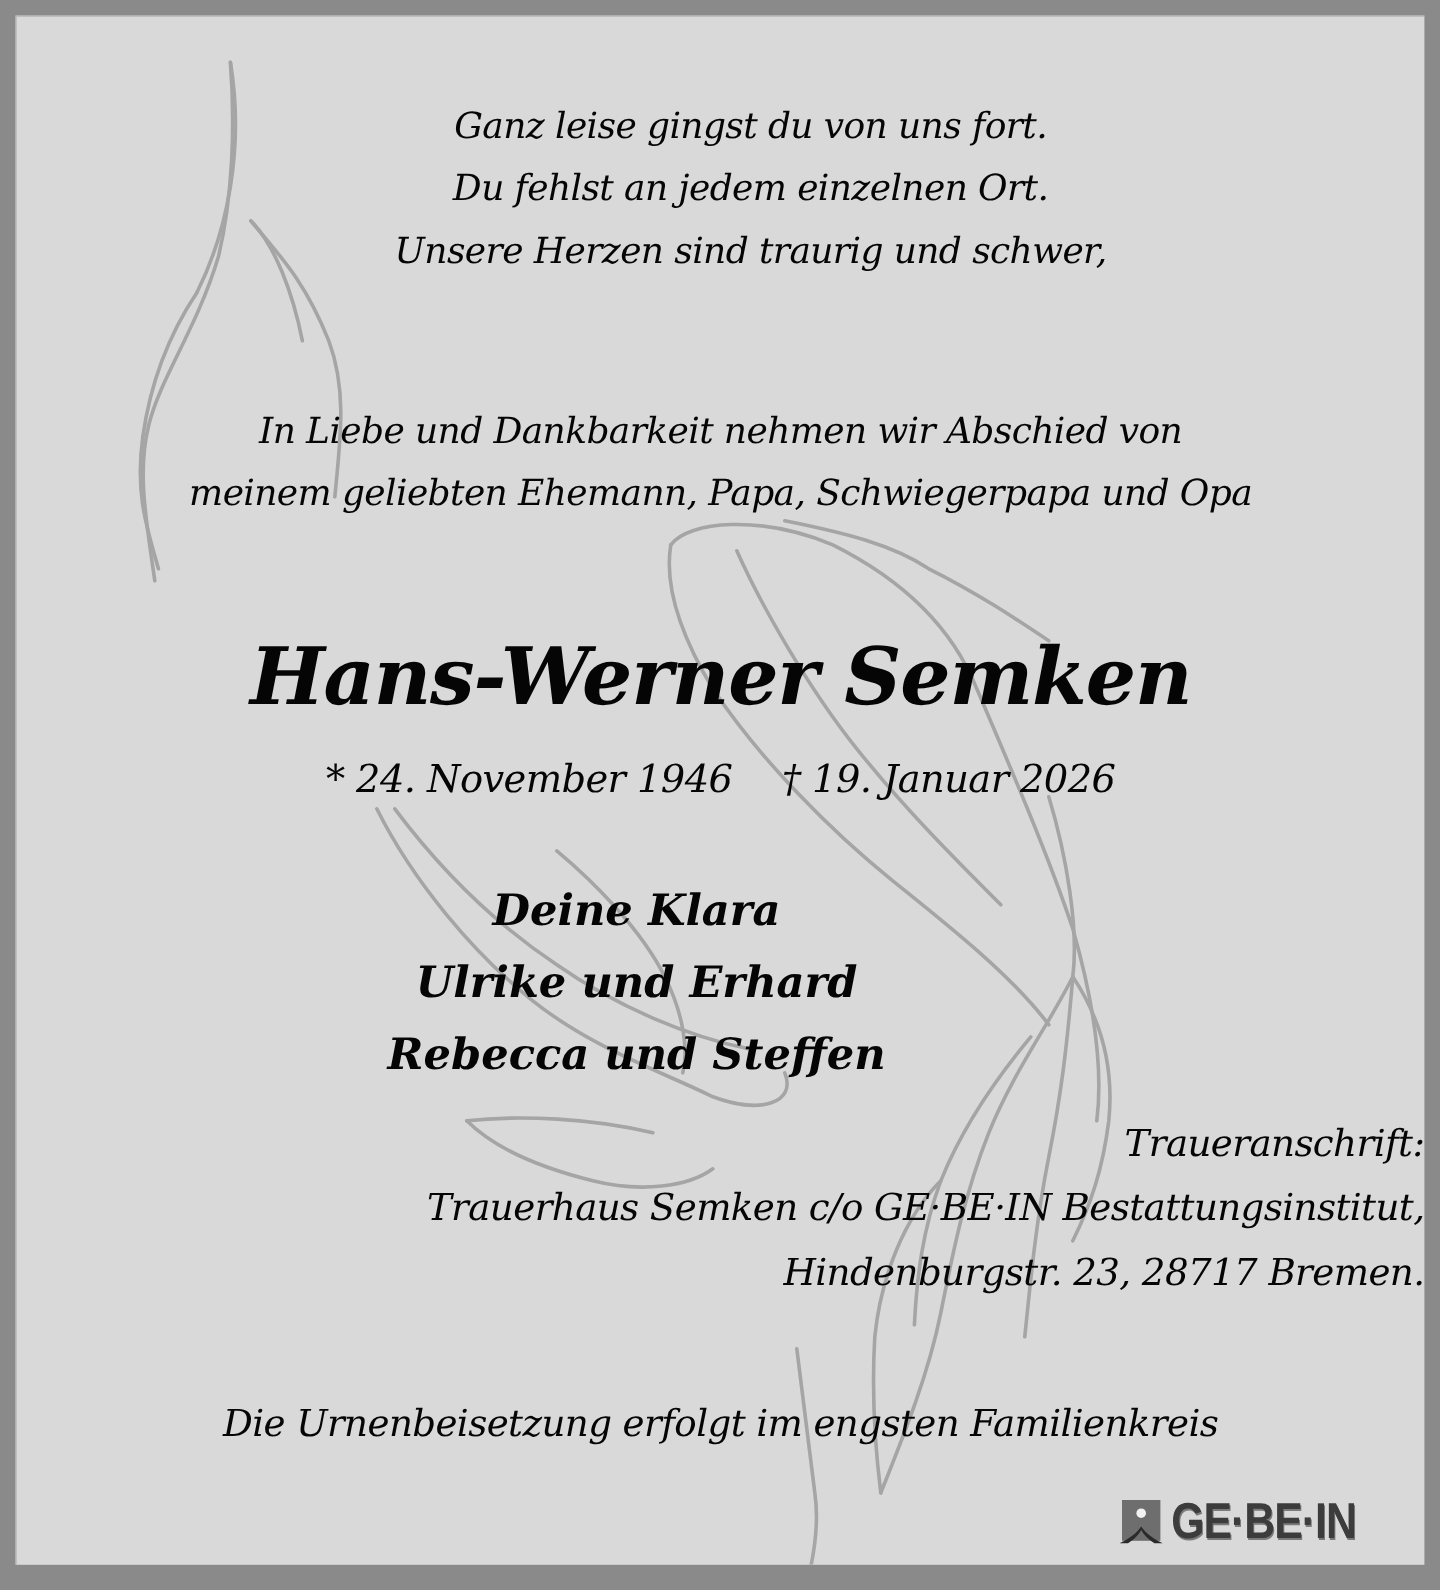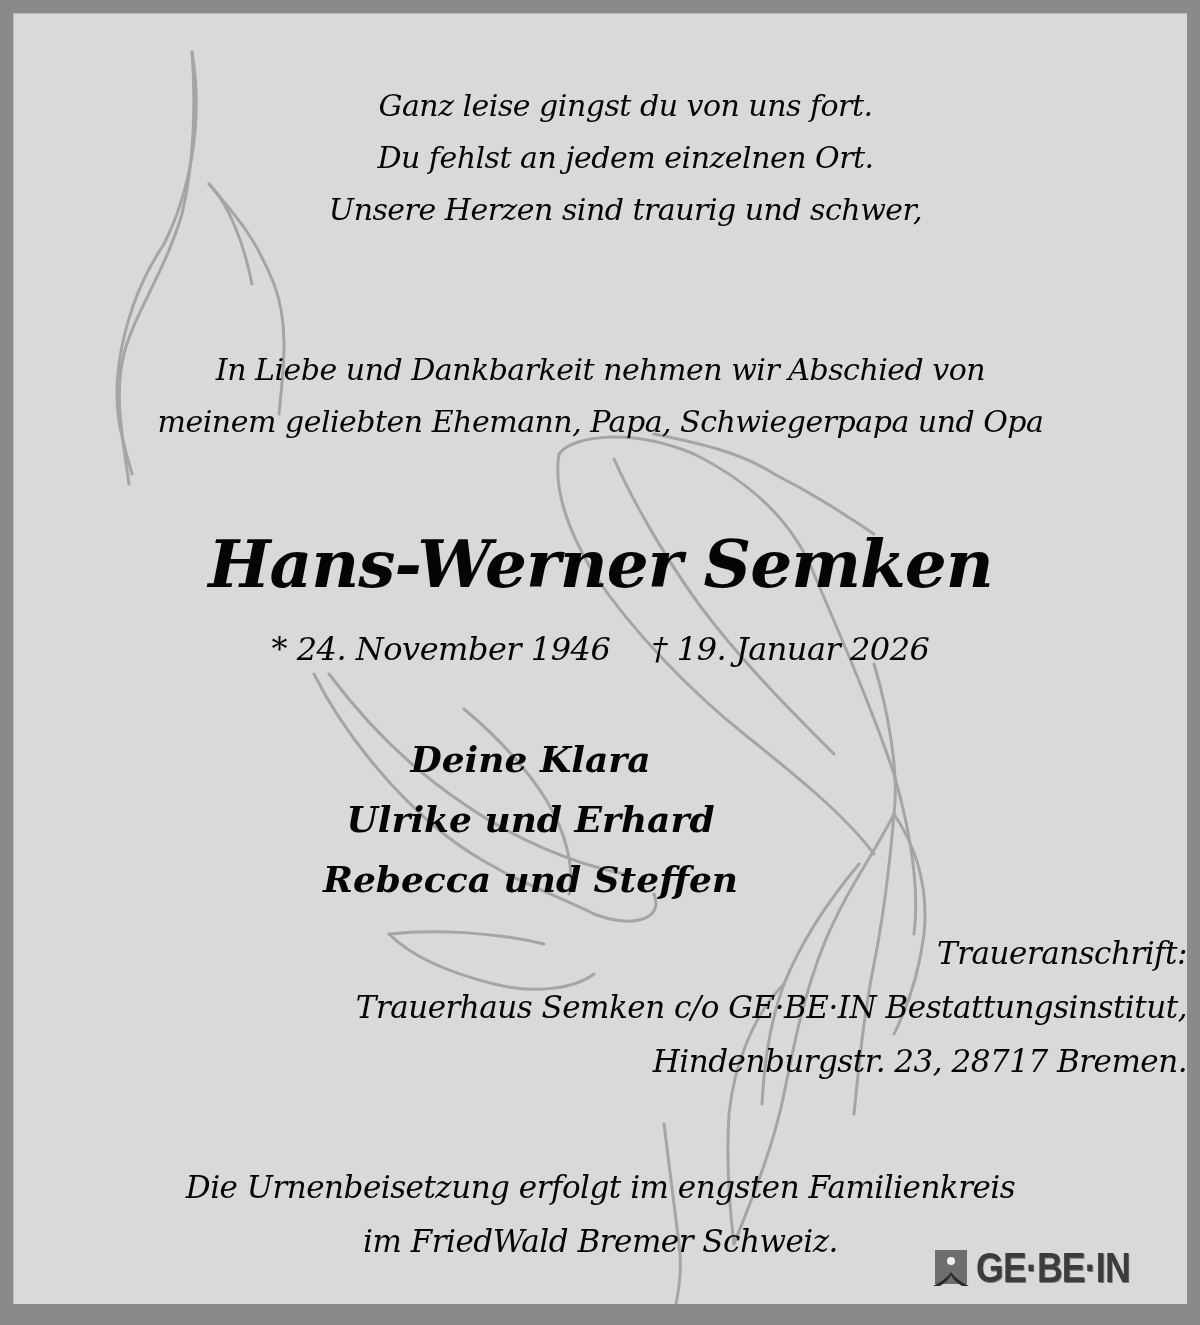--- a/index.html
+++ b/index.html
@@ -50,21 +50,21 @@
       position: absolute;
       top: 66px;
       left: 0;
       width: 1173px;
       font-size: 30px;
       line-height: 52px;
       padding-left: 25px;
     }
     .intro {
       position: absolute;
-      top: 330px;
+      top: 320px;
       left: 0;
       width: 1173px;
       font-size: 30px;
       line-height: 52px;
     }
     .deceased-name {
       position: absolute;
       top: 505px;
       left: 0;
       width: 1173px;
@@ -207,21 +207,20 @@
     </div>
 
     <div class="address serif-italic">
       <span class="line">Traueranschrift:</span>
       <span class="line">Trauerhaus Semken c/o GE·BE·IN Bestattungsinstitut,</span>
       <span class="line">Hindenburgstr. 23, 28717 Bremen.</span>
     </div>
 
     <div class="burial serif-italic">
       <span class="line">Die Urnenbeisetzung erfolgt im engsten Familienkreis</span>
-      <span class="line">im FriedWald Bremer Schweiz.</span>
     </div>
 
   </div>
 
   <div class="logo">
     <svg class="logo-mark" viewBox="0 0 38 40" xmlns="http://www.w3.org/2000/svg">
       <rect x="3" y="2" width="32" height="34" fill="#6e6e6e"></rect>
       <circle cx="19" cy="13" r="4" fill="#f2f2f2"></circle>
       <path d="M19 18 L19 24 C15 30, 9 34, 1 38 L8 38 C13 35, 17 31, 19 27 C21 31, 25 35, 30 38 L37 38 C29 34, 23 30, 19 24 Z" fill="#2a2a2a"></path>
     </svg>

